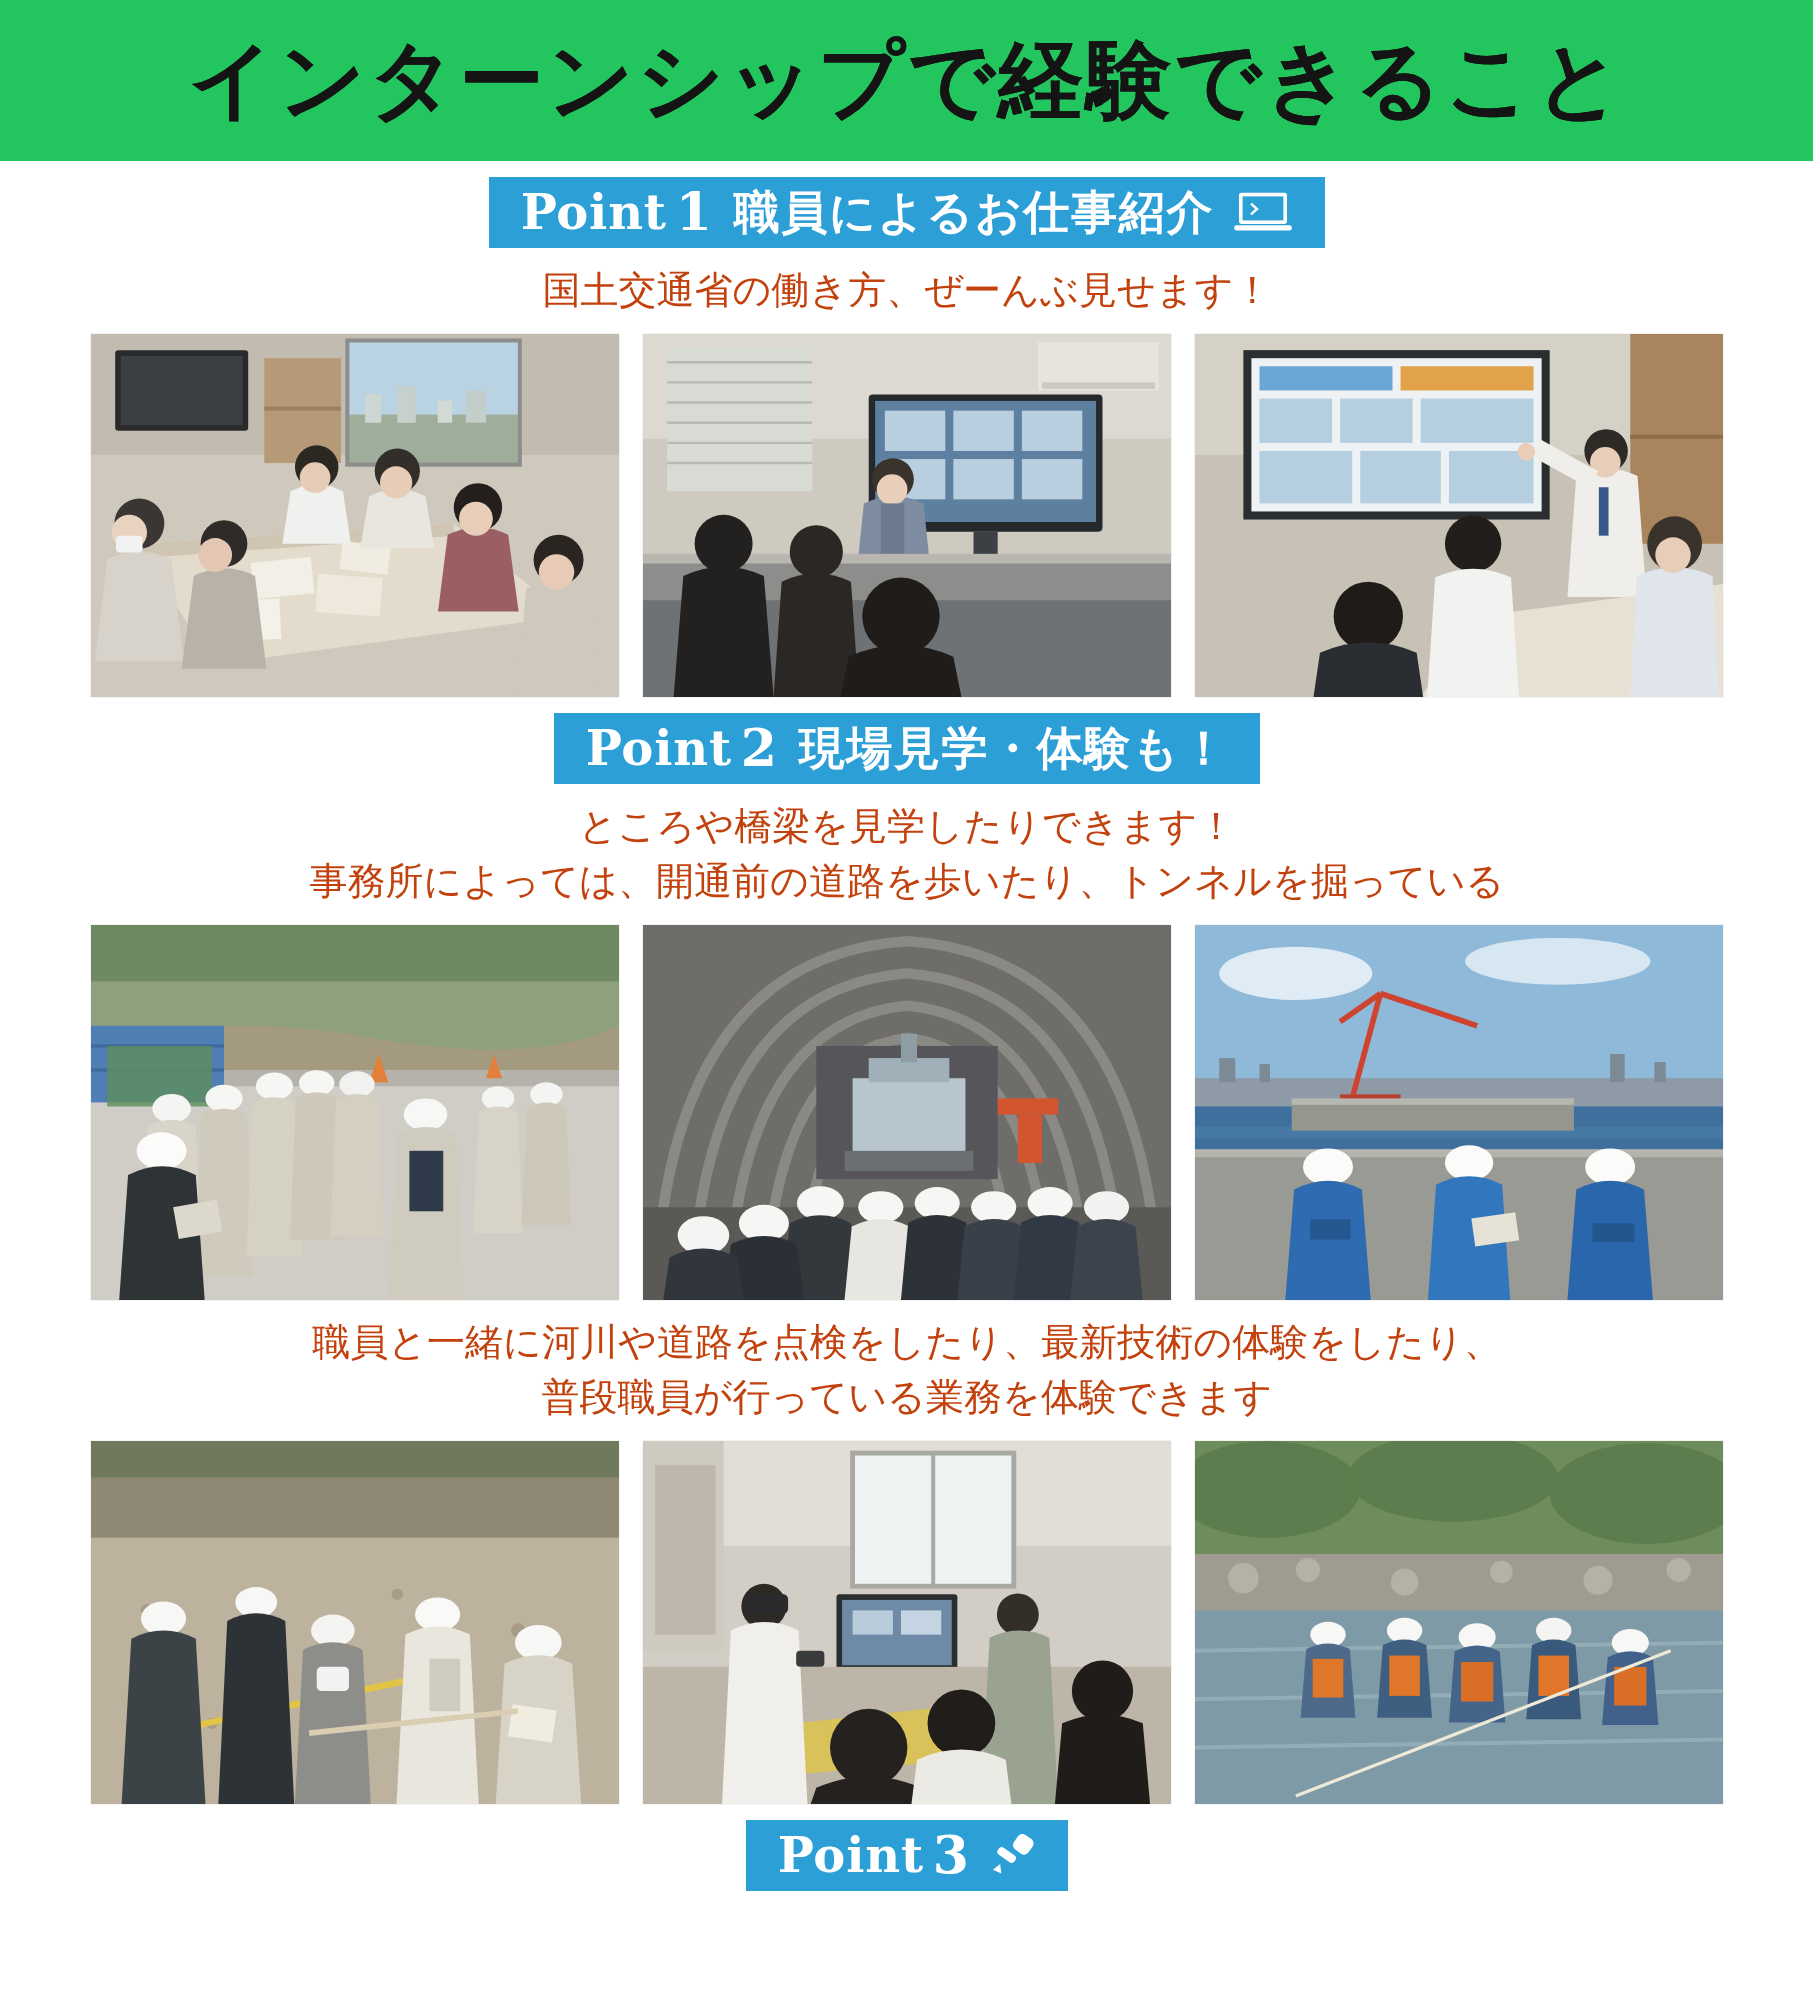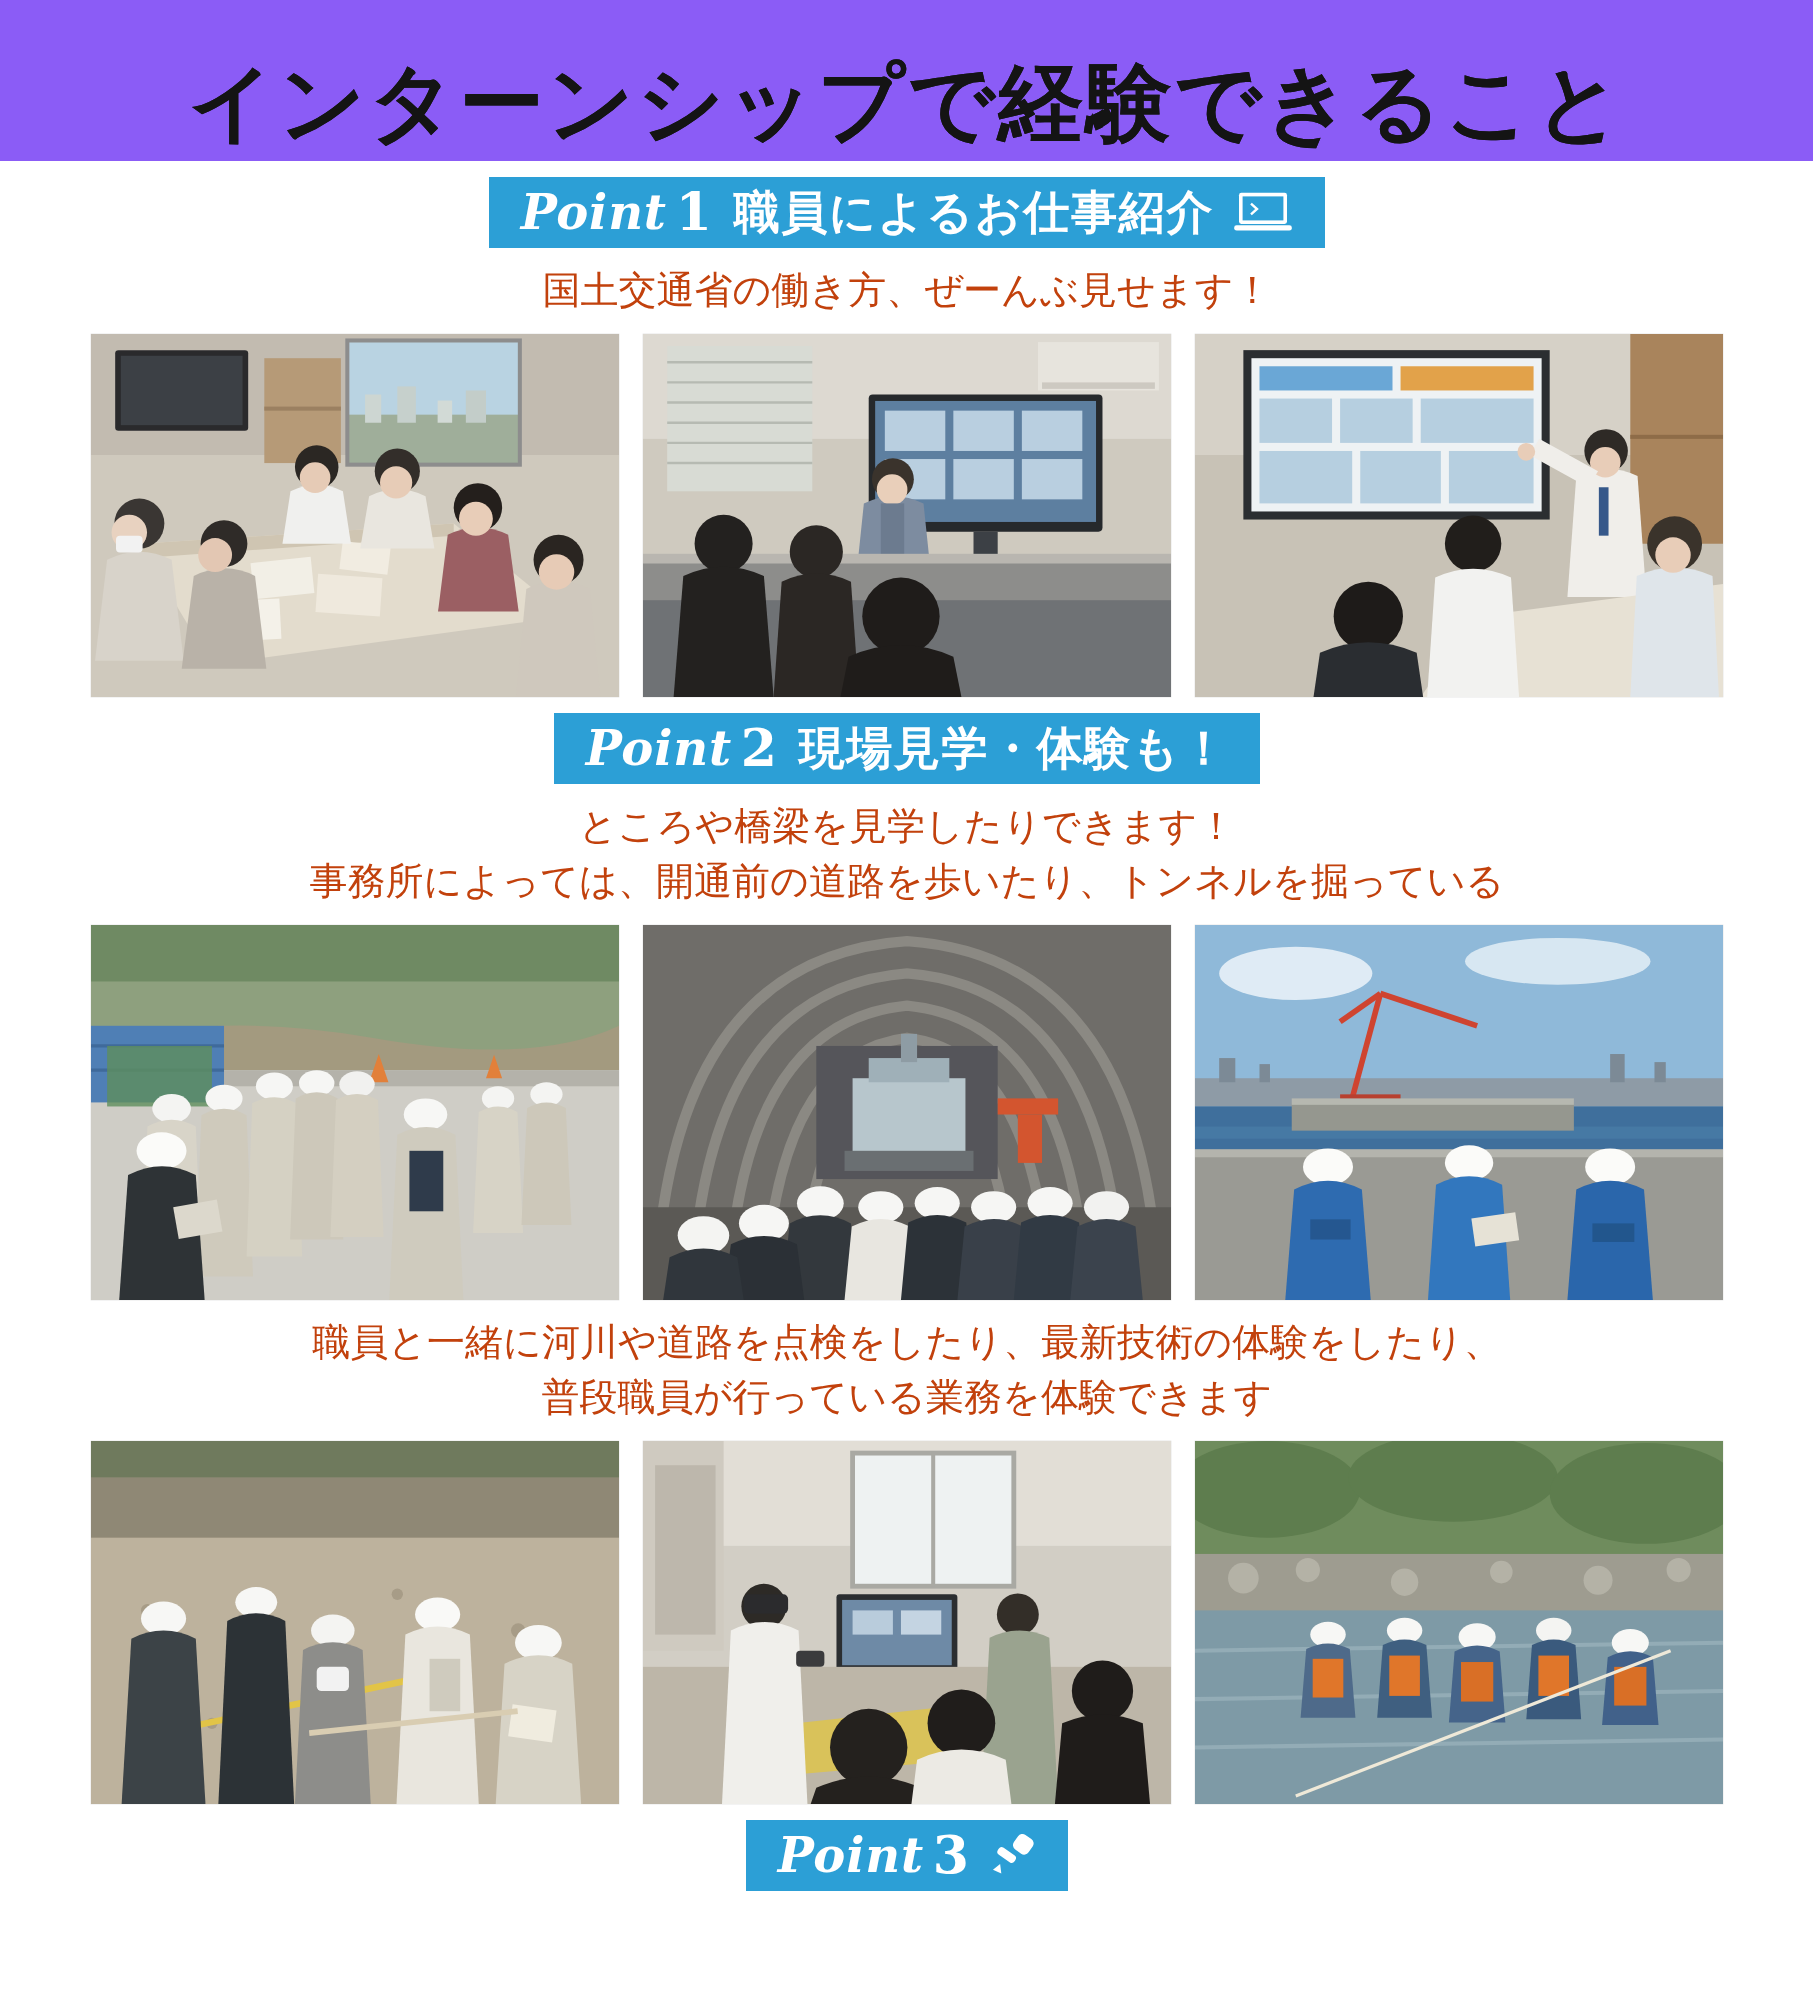--- a/index.html
+++ b/index.html
@@ -13,23 +13,23 @@
     font-family: "Liberation Sans", sans-serif;
     color: #1a1a1a;
     overflow: hidden;
     position: relative;
   }
 
   
   .header-band {
     width: 100%;
     height: 161px;
-    background: #8b5cf6;
+    background: #22c55e;
     display: flex;
-    align-items: flex-end;
+    align-items: center;
     justify-content: center;
     box-sizing: border-box;
   }
   .header-title {
     font-size: 85px;
     font-weight: bold;
     letter-spacing: 3.2px;
     color: #141414;
     white-space: nowrap;
     font-family: "DejaVu Sans", sans-serif;
@@ -50,21 +50,20 @@
     align-items: center;
     gap: 11.3px;
     box-sizing: border-box;
   }
   .ribbon .pt-word {
     font-size: 48px;
     font-weight: bold;
     font-family: "DejaVu Serif", serif;
     letter-spacing: 0.8px;
     line-height: 1;
-    font-style: italic;
   }
   .ribbon .pt-num {
     font-size: 52px;
     font-weight: bold;
     font-family: "DejaVu Serif", serif;
     line-height: 1;
     margin-left: -2.4px;
   }
   .ribbon .pt-text {
     font-size: 46px;

